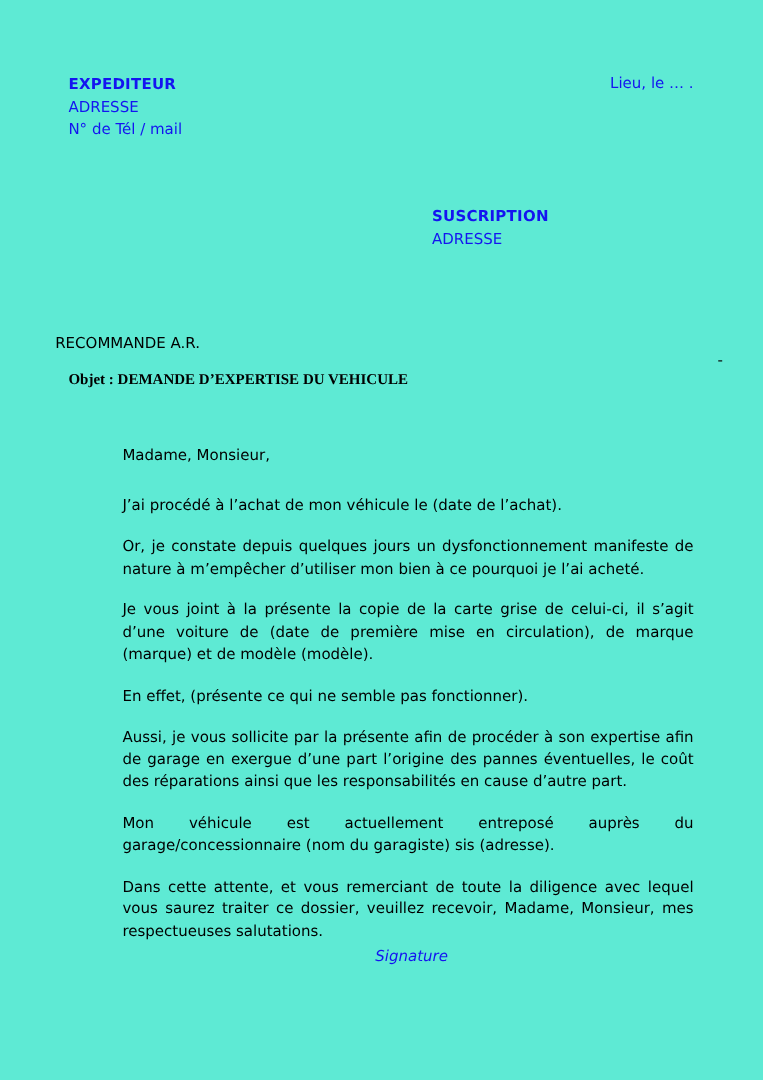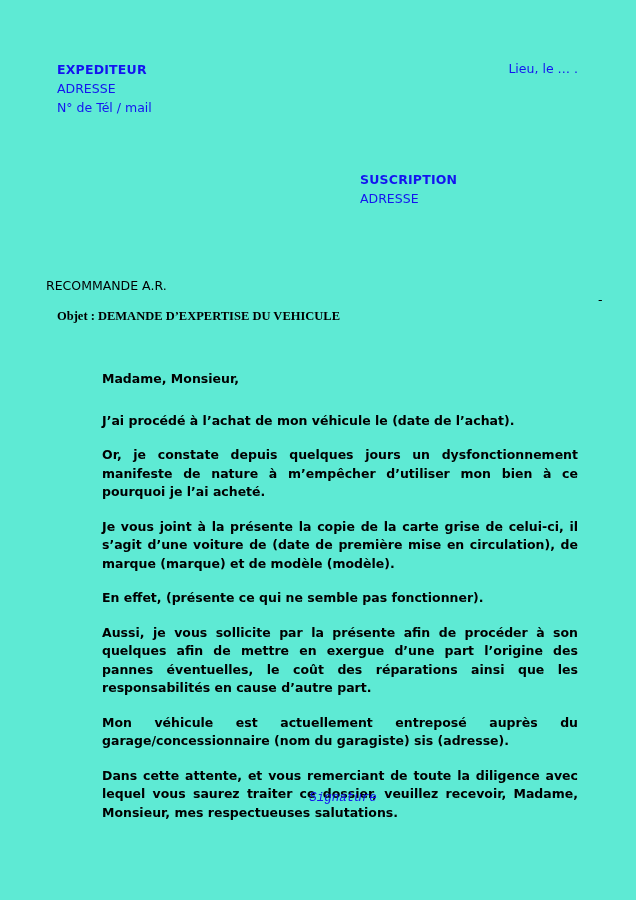--- a/index.html
+++ b/index.html
@@ -83,42 +83,41 @@
   }
 
   
   .body-block {
     position: absolute;
     left: 102px;
     top: 370px;
     width: 476px;
     font-size: 12.5px;
     line-height: 18.5px;
-    font-weight: bold;
   }
   .body-block p {
     margin: 0 0 16px 0;
     text-align: justify;
     text-justify: inter-word;
   }
   .body-block p.salutation { margin-bottom: 23px; }
   .body-block p:last-child { margin-bottom: 0; }
 
   
   .signature {
     position: absolute;
     left: 0;
     top: 789px;
     width: 636px;
     text-align: center;
     color: #1414f0;
     font-style: italic;
     font-size: 12.5px;
   }
-  .signature span { position: relative; left: 25px; font-family: Liberation Mono, monospace; }
+  .signature span { position: relative; left: 25px; }
 </style>
 </head>
 <body>
 
 <div class="page">
 
   <div class="sender">
     <div class="l1">EXPEDITEUR</div>
     <div class="l2">ADRESSE</div>
     <div class="l3">N° de Tél / mail</div>
@@ -136,21 +135,21 @@
   <div class="stray-dash">-</div>
 
   <div class="objet">Objet : DEMANDE D’EXPERTISE DU VEHICULE</div>
 
   <div class="body-block">
     <p class="salutation">Madame, Monsieur,</p>
     <p>J’ai procédé à l’achat de mon véhicule le (date de l’achat).</p>
     <p>Or, je constate depuis quelques jours un dysfonctionnement manifeste de nature à m’empêcher d’utiliser mon bien à ce pourquoi je l’ai acheté.</p>
     <p>Je vous joint à la présente la copie de la carte grise de celui-ci, il s’agit d’une voiture de (date de première mise en circulation), de marque (marque) et de modèle (modèle).</p>
     <p>En effet, (présente ce qui ne semble pas fonctionner).</p>
-    <p>Aussi, je vous sollicite par la présente afin de procéder à son quelques afin de mettre en exergue d’une part l’origine des pannes éventuelles, le coût des réparations ainsi que les responsabilités en cause d’autre part.</p>
+    <p>Aussi, je vous sollicite par la présente afin de procéder à son expertise afin de garage en exergue d’une part l’origine des pannes éventuelles, le coût des réparations ainsi que les responsabilités en cause d’autre part.</p>
     <p>Mon véhicule est actuellement entreposé auprès du garage/concessionnaire (nom du garagiste) sis (adresse).</p>
     <p>Dans cette attente, et vous remerciant de toute la diligence avec lequel vous saurez traiter ce dossier, veuillez recevoir, Madame, Monsieur, mes respectueuses salutations.</p>
   </div>
 
   <div class="signature">
     <span>Signature</span>
   </div>
 
 </div>
 

